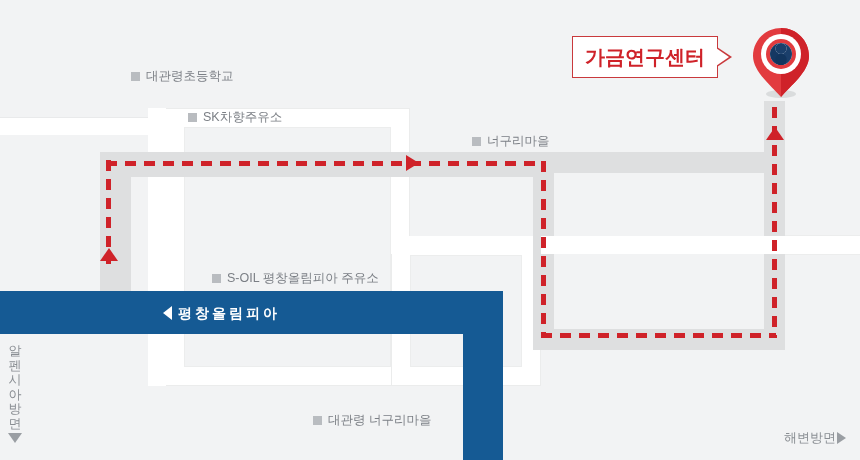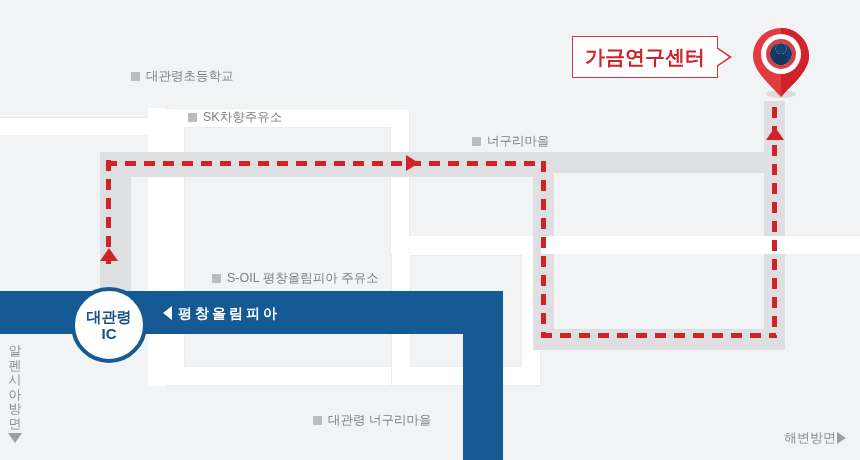--- a/index.html
+++ b/index.html
@@ -185,24 +185,20 @@
   <div class="corridor" style="left:764px;top:101px;width:21px;height:60px;"></div>
 
   <div class="road-white abs" style="left:541px;top:236px;width:321px;height:18px;"></div>
 
   <div class="expressway" style="left:0px;top:291px;width:503px;height:43px;"></div>
   <div class="expressway" style="left:463px;top:291px;width:40px;height:169px;"></div>
 
   <div class="hwy-arrow" style="left:163px;top:306px;"></div>
   <div class="hwy-label" style="left:178px;top:306px;">평창올림피아</div>
 
-  <div class="ic-circle" style="left:71px;top:287px;">
-    <div class="ic-name">대관령</div>
-    <div class="ic-sub">IC</div>
-  </div>
 
   <div class="dash-v" style="left:106px;top:160px;height:104px;"></div>
   <div class="arrow-up" style="left:100px;top:248px;"></div>
 
   <div class="dash-h" style="left:106px;top:161px;width:438px;"></div>
   <div class="arrow-right" style="left:406px;top:155px;"></div>
 
   <div class="dash-v" style="left:541px;top:161px;height:177px;"></div>
 
   <div class="dash-h" style="left:541px;top:333px;width:235px;"></div>

